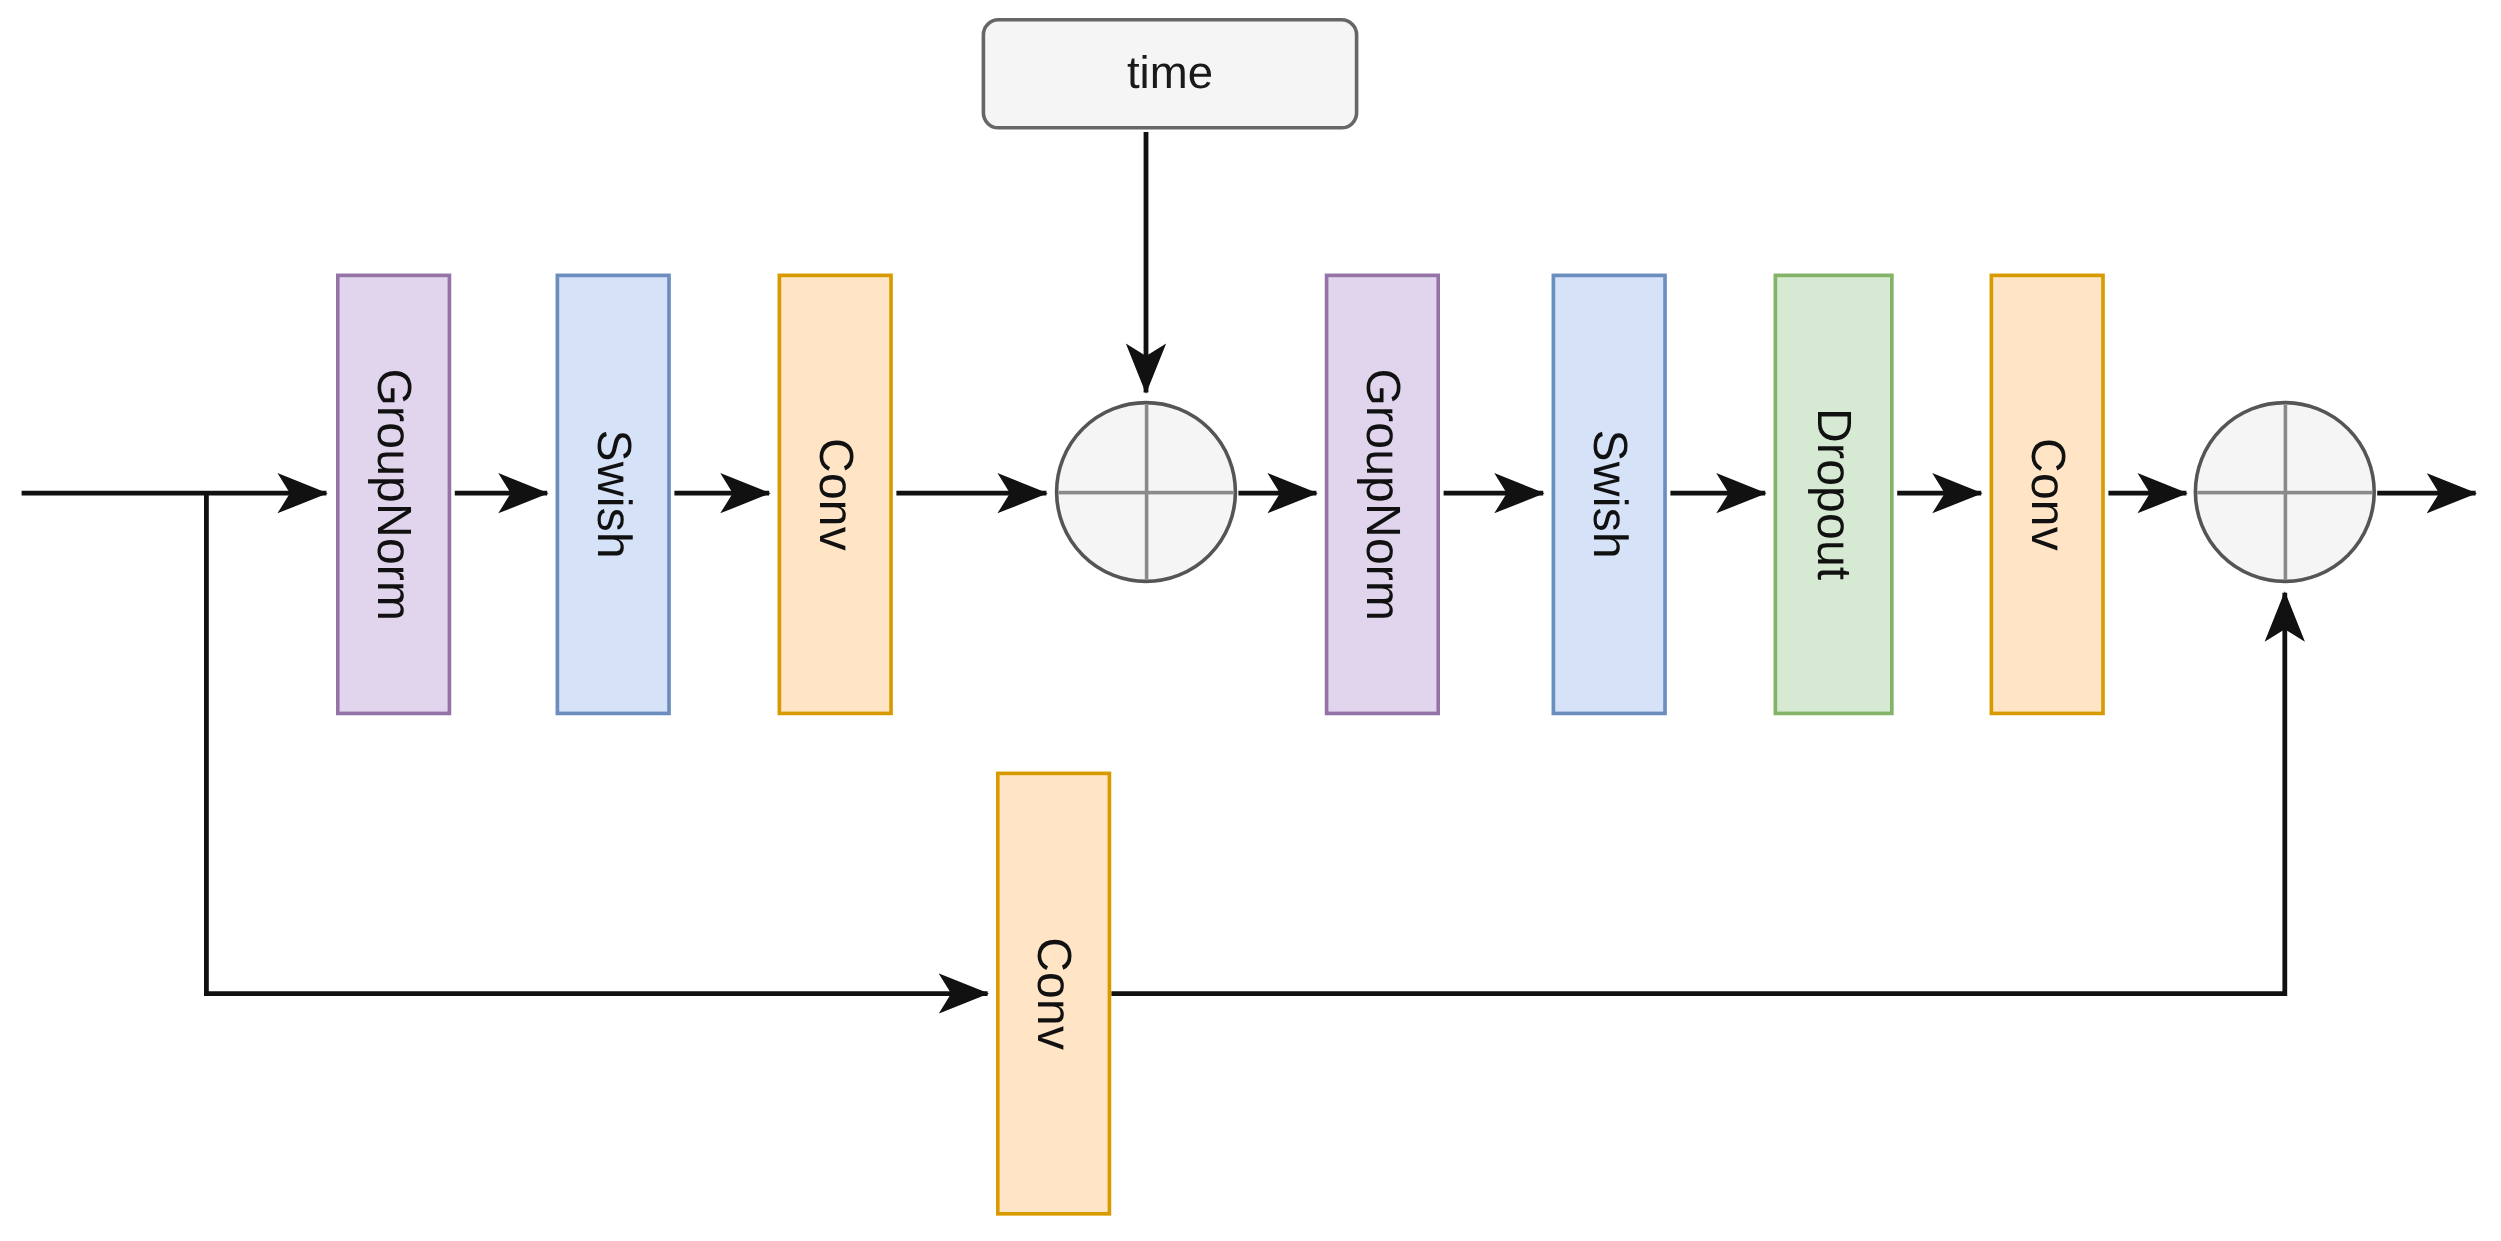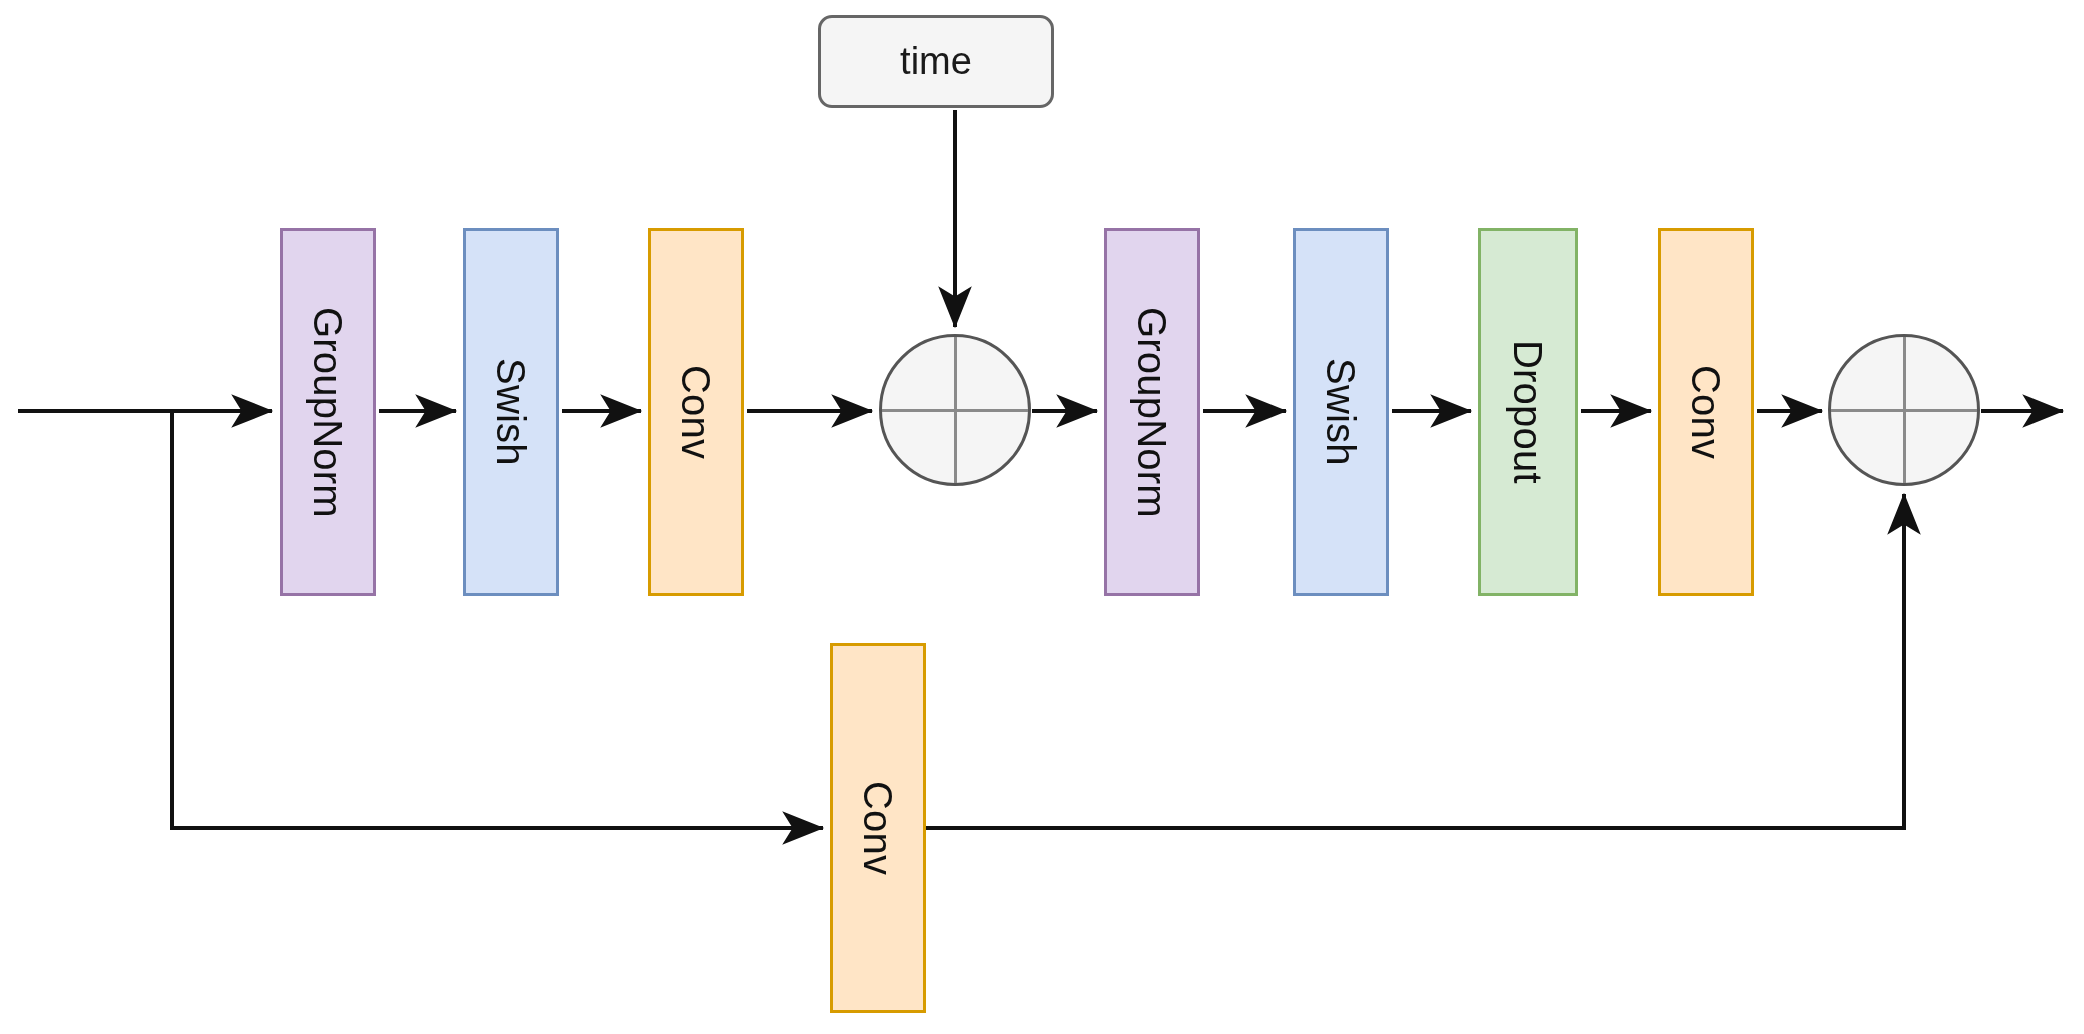--- a/index.html
+++ b/index.html
@@ -122,21 +122,21 @@
       <path d="M1981,411 L2063,411" marker-end="url(#arrowBlack)"></path>
 
       <path d="M955,110 L955,327" marker-end="url(#arrowBlack)"></path>
 
       <path d="M172,411 L172,828 L823,828" marker-end="url(#arrowBlack)"></path>
 
       <path d="M926,828 L1904,828 L1904,494" marker-end="url(#arrowBlack)"></path>
     </g>
   </svg>
 
-  <div class="rbox" style="left:818px; top:15px; width:236px; height:93px;">
+  <div class="rbox" style="left:818px; top:15px; width:314px; height:93px;">
     <span>time</span>
   </div>
 
   <div class="vblock" style="left:280px; top:228px; width:96px; height:368px;
               background:#e1d5ee; border-color:#9673a6;">
     <span class="vlabel">GroupNorm</span>
   </div>
 
   <div class="vblock" style="left:463px; top:228px; width:96px; height:368px;
               background:#d5e2f8; border-color:#6c8ebf;">

